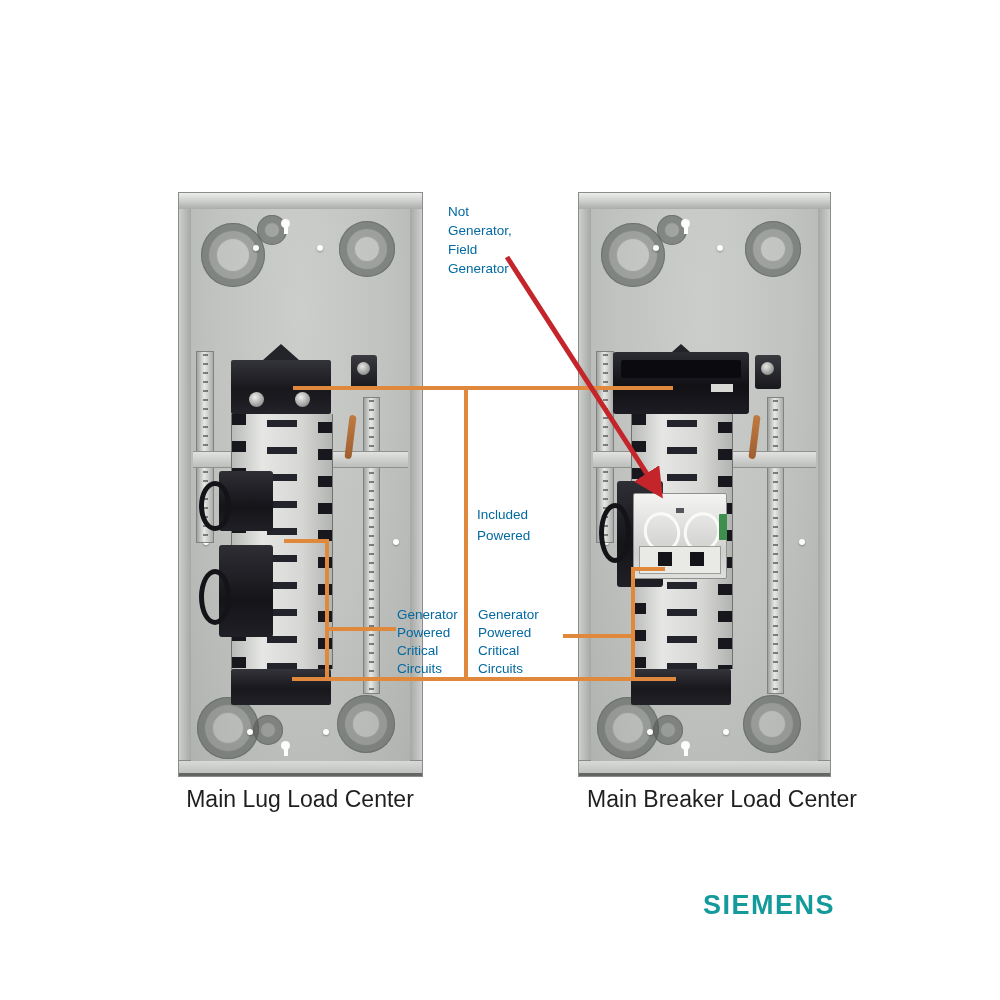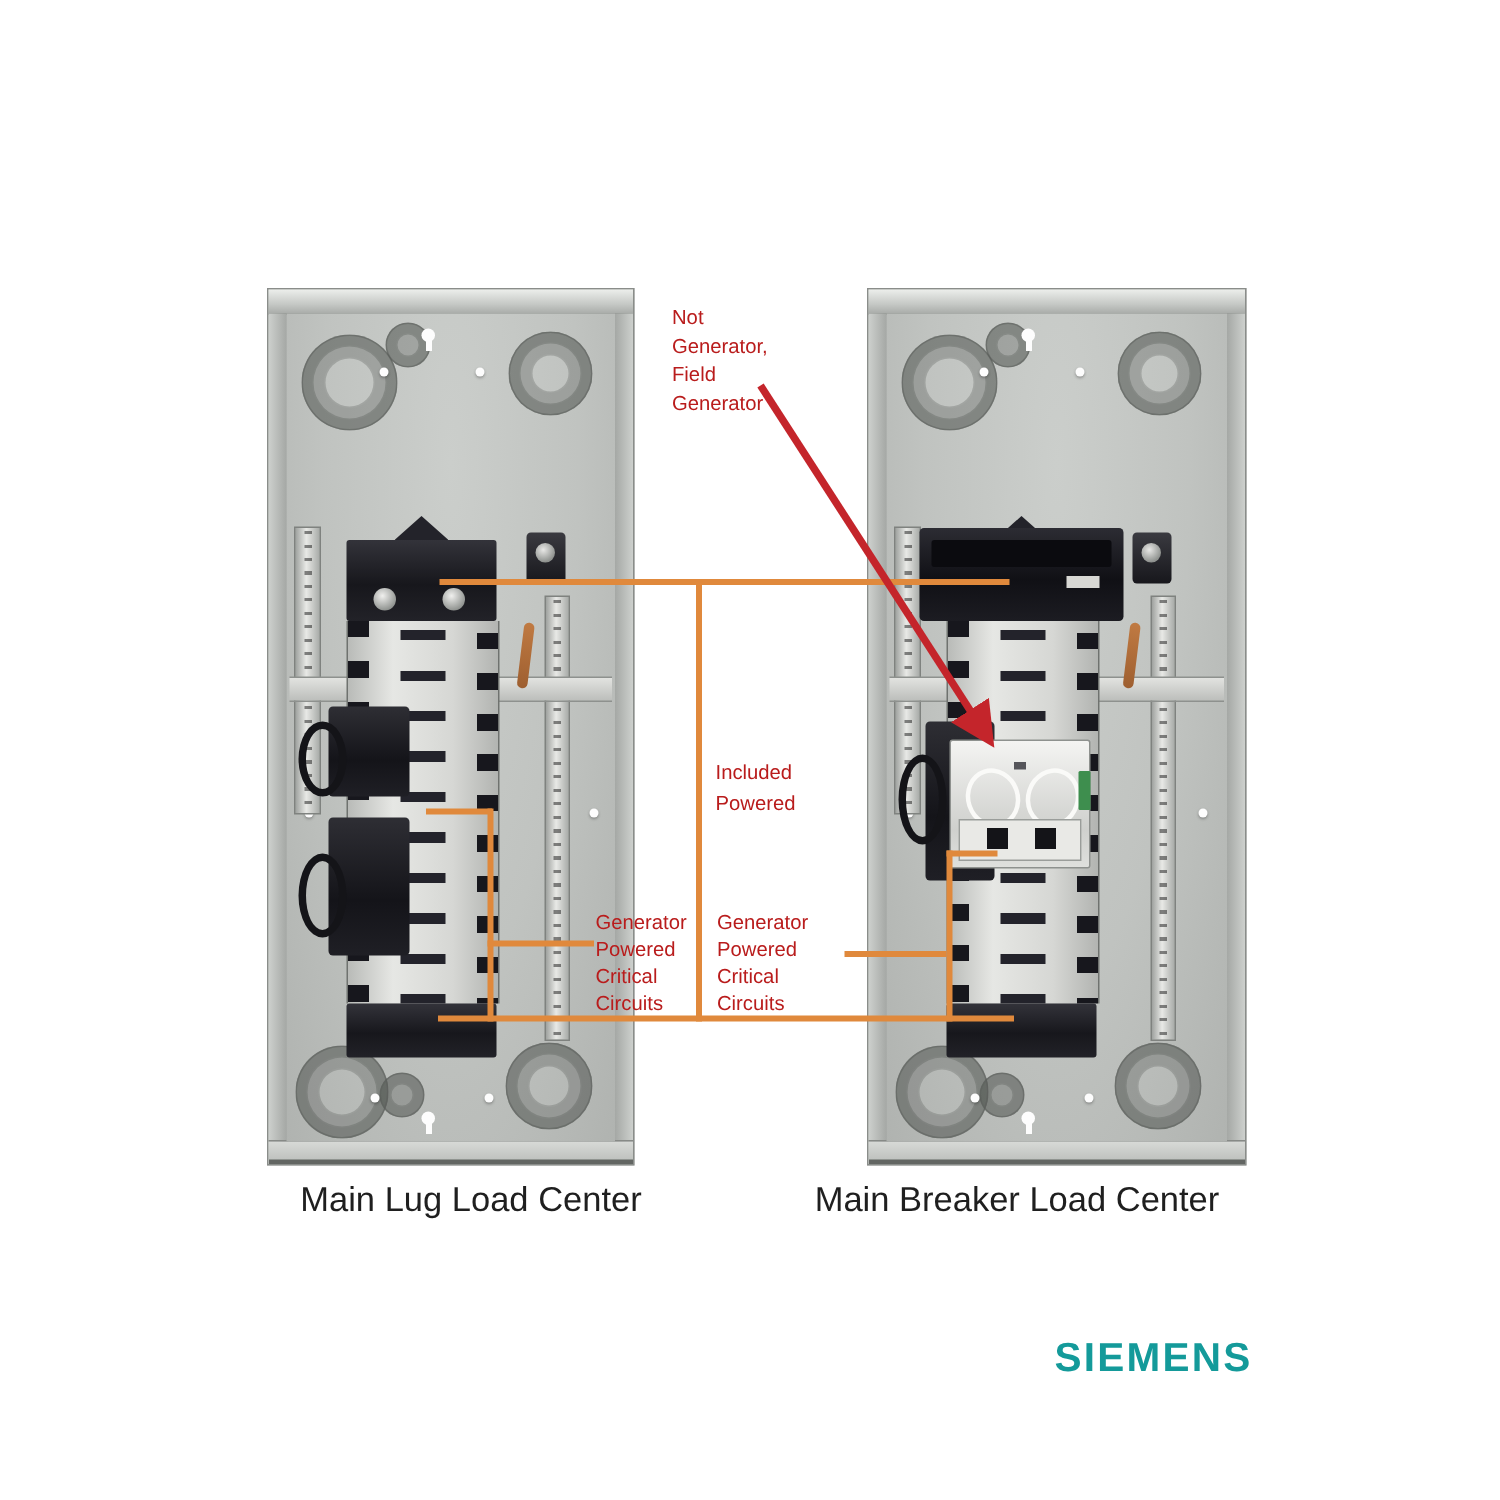--- a/index.html
+++ b/index.html
@@ -3,27 +3,27 @@
 <meta charset="utf-8">
 <style>
   html,body{margin:0;padding:0;background:#fff;}
   .canvas{position:relative;width:1000px;height:1000px;background:#fff;overflow:hidden;
           font-family:"Liberation Sans",sans-serif;}
 
   
   .title{position:absolute;left:0;right:0;top:86px;text-align:center;
          font-family:"Liberation Serif",serif;font-size:31px;font-weight:700;color:#2b2b2b;letter-spacing:.5px;}
   .caption{position:absolute;top:786px;text-align:center;font-size:23px;color:#1f1f1f;}
-  .caption.left{left:172px;width:284px;}
-  .caption.right{left:516px;width:324px;}
+  .caption.left{left:158px;width:284px;}
+  .caption.right{left:560px;width:324px;}
   .brand{position:absolute;left:703px;top:890px;font-size:27px;font-weight:700;
          color:#149a9a;letter-spacing:1.5px;}
 
   
-  .note{position:absolute;font-size:13.5px;color:#b91c1c;line-height:19px;}
+  .note{position:absolute;font-size:13.5px;color:#0369a1;line-height:19px;}
   .note span{display:block;}
   .note.gen{line-height:18px;}
 
   
   .oline{position:absolute;background:#e0893c;}
 
   
   .panel{position:absolute;top:192px;width:245px;height:585px;border:1px solid #8a8d8a;
          box-sizing:border-box;background:#b9bcb9;}
   .p-top{position:absolute;left:0;right:0;top:0;height:16px;

